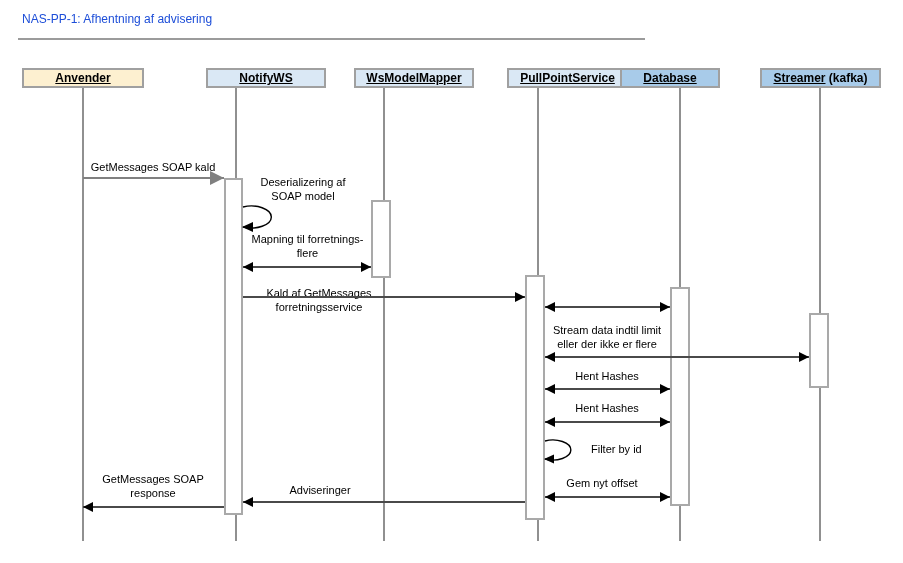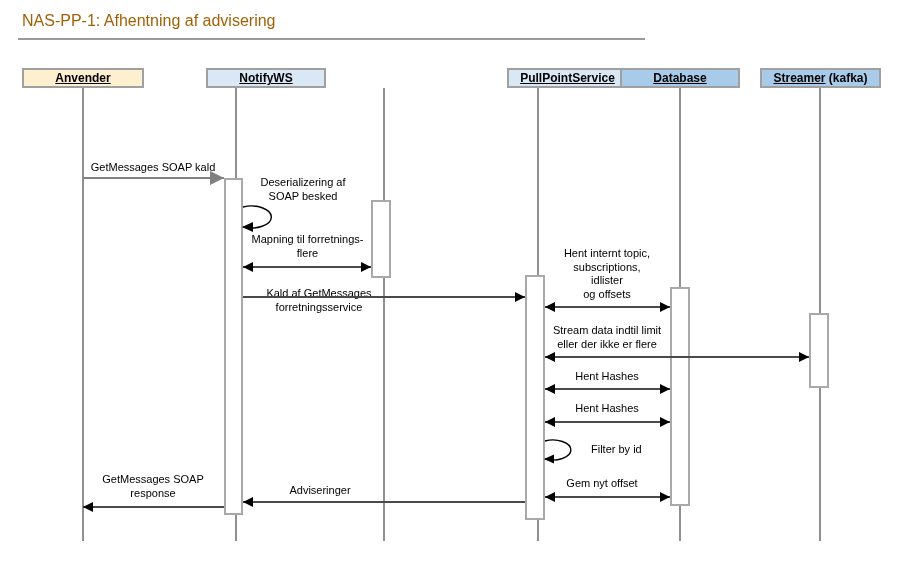--- a/index.html
+++ b/index.html
@@ -5,21 +5,21 @@
   :root{
     --cream:#fdf0d0; --light-blue:#dae8f5; --medium-blue:#a8cbe9;
     --border-gray:#a0a0a0; --lifeline-gray:#909090; --msg-dark:#4a4a4a; --first-gray:#808080;
   }
   html,body{margin:0;padding:0;background:#fff;}
   #stage{
     position:relative; width:903px; height:563px; overflow:hidden; background:#fff;
     font-family:"Liberation Sans", sans-serif; color:#000;
   }
   .title{
-    position:absolute; left:22px; top:12px; font-size:16px; color:#a16207; white-space:nowrap;
+    position:absolute; left:22px; top:12px; font-size:12px; color:#1d4ed8; white-space:nowrap;
   }
   .title-rule{ position:absolute; left:18px; top:38px; width:627px; height:2px; background:#9b9b9b; }
   .actor{
     position:absolute; top:68px; height:20px; box-sizing:border-box;
     border:2px solid var(--border-gray); text-align:center;
     font-size:12px; font-weight:bold; line-height:16px; white-space:nowrap;
   }
   .a-cream{ background:var(--cream); }
   .a-light{ background:var(--light-blue);margin-left:30px; }
   .a-med{ background:var(--medium-blue); }
@@ -59,65 +59,64 @@
   <div class="lifeline" style="left:537px"></div>
   <div class="lifeline" style="left:679px"></div>
   <div class="lifeline" style="left:819px"></div>
 
   <div class="actor a-cream" style="left:22px;width:122px">
     <span class="u">Anvender</span><span></span>
   </div>
   <div class="actor a-light" style="left:176px;width:120px">
     <span class="u">NotifyWS</span><span></span>
   </div>
+  <div class="actor a-light" style="left:324px;width:120px">
+    <span class="u">WsModelMapper</span><span></span>
+  </div>
   <div class="actor a-light" style="left:477px;width:121px">
     <span class="u">PullPointService</span><span></span>
   </div>
-  <div class="actor a-med" style="left:620px;width:120px">
+  <div class="actor a-med" style="left:620px;width:100px">
     <span class="u">Database</span><span></span>
   </div>
   <div class="actor a-med" style="left:760px;width:121px">
     <span class="u">Streamer</span><span> (kafka)</span>
   </div>
 
   <div class="act" style="left:224px;top:178px;width:19px;height:337px"></div>
   <div class="act" style="left:371px;top:200px;width:20px;height:78px"></div>
   <div class="act" style="left:525px;top:275px;width:20px;height:245px"></div>
   <div class="act" style="left:670px;top:287px;width:20px;height:219px"></div>
   <div class="act" style="left:809px;top:313px;width:20px;height:75px"></div>
 
   <div class="mlabel" style="left:73px;top:161px;width:160px">GetMessages SOAP kald</div>
   <div class="mline gray" style="left:83px;top:177px;width:141px">
       <i class="ah-r-big"></i>
     </div>
 
   <div class="mlabel" style="left:237px;top:176px;width:132px">Deserializering af
-SOAP besked</div>
+SOAP model</div>
   <svg class="selfloop" style="left:242px;top:202px" width="46" height="30" viewBox="0 0 46 30">
     <path d="M1,5 A 20,11 0 1 1 1,25" fill="none" stroke="#000" stroke-width="1.4"></path>
     <polygon points="0,25 11,20 11,30" fill="#000"></polygon>
   </svg>
 
   <div class="mlabel" style="left:240px;top:233px;width:135px">Mapning til forretnings-
 flere</div>
   <div class="mline" style="left:243px;top:266px;width:128px">
       <i class="ah-l"></i>
       <i class="ah-r"></i>
     </div>
 
   <div class="mlabel" style="left:249px;top:287px;width:140px">Kald af GetMessages
 forretningsservice</div>
   <div class="mline" style="left:243px;top:296px;width:282px">
       <i class="ah-r"></i>
     </div>
 
-  <div class="mlabel" style="left:537px;top:247px;width:140px">Hent internt topic,
-subscriptions,
-idlister
-og offsets</div>
   <div class="mline" style="left:545px;top:306px;width:125px">
       <i class="ah-l"></i>
       <i class="ah-r"></i>
     </div>
 
   <div class="mlabel" style="left:537px;top:324px;width:140px">Stream data indtil limit
 eller der ikke er flere</div>
   <div class="mline" style="left:545px;top:356px;width:264px">
       <i class="ah-l"></i>
       <i class="ah-r"></i>

